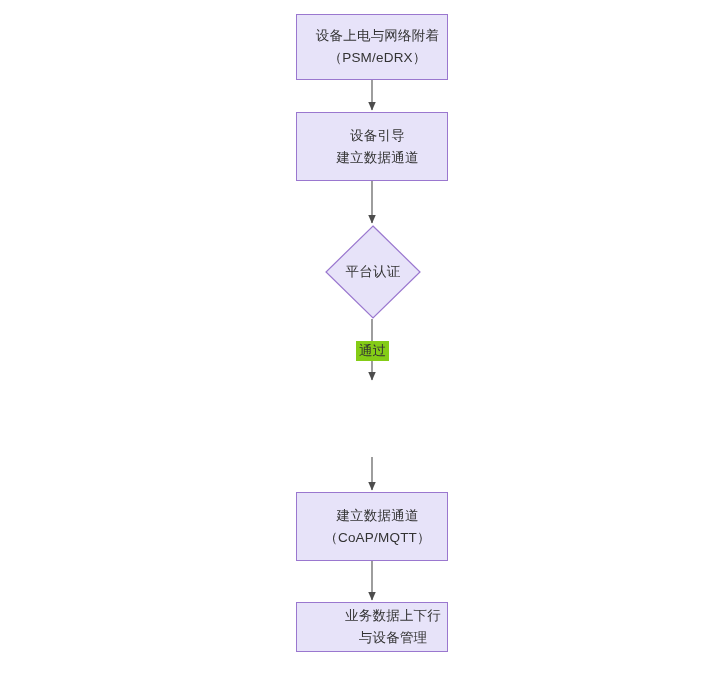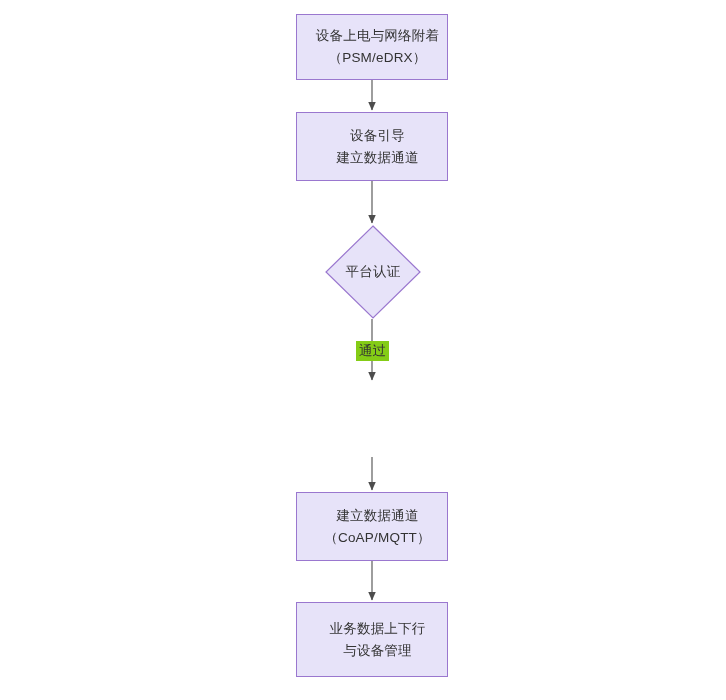--- a/index.html
+++ b/index.html
@@ -119,18 +119,18 @@
   </div>
 
   <div class="edge-label" style="left:356px; top:341px;">通过</div>
 
 
   <div class="node process" style="left:296px; top:492px; width:152px; height:69px;">
     <span class="label">建立数据通道
 （CoAP/MQTT）</span>
   </div>
 
-  <div class="node process" style="left:296px; top:602px; width:152px; height:75px;">
+  <div class="node process" style="left:296px; top:602px; width:152px; height:50px;justify-content:flex-end;">
     <span class="label">业务数据上下行
 与设备管理</span>
   </div>
 
 </div>
 
 </body></html>

